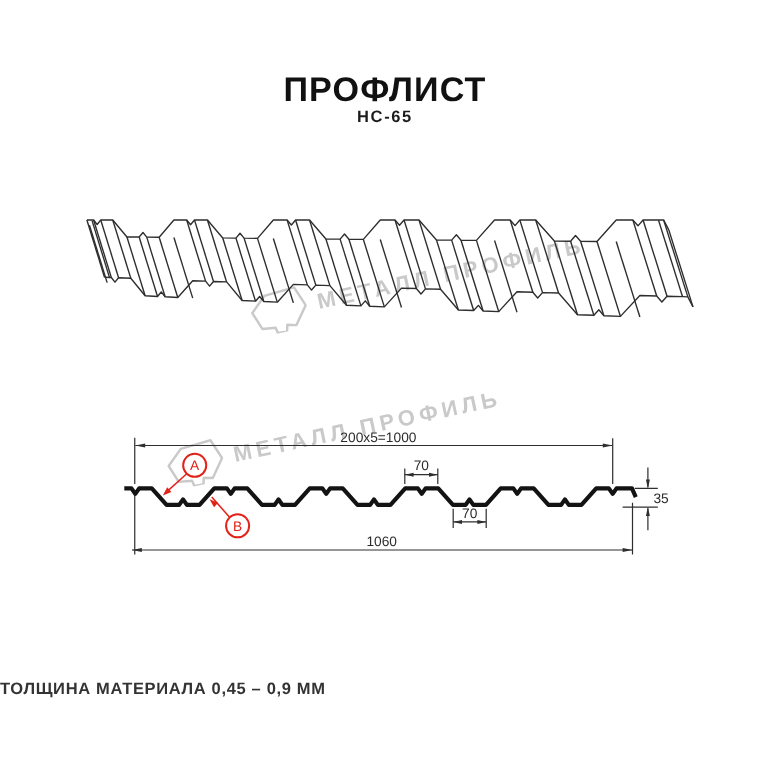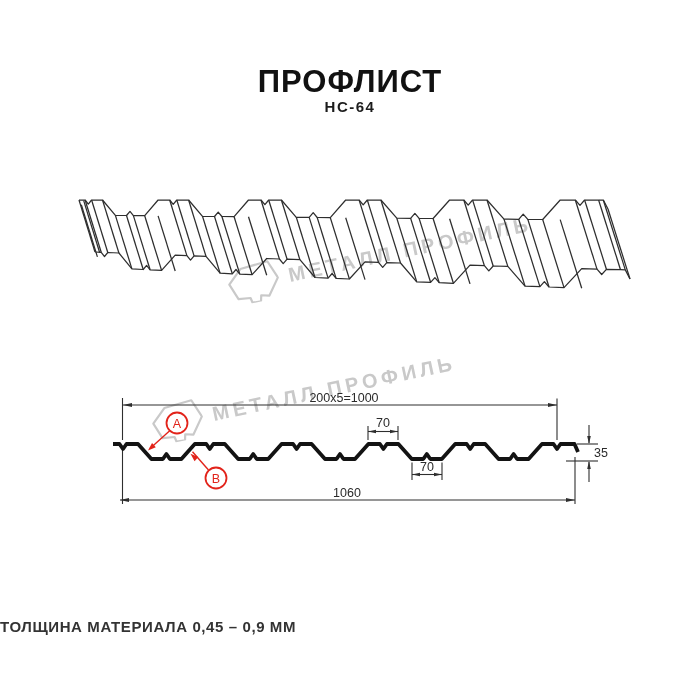--- a/index.html
+++ b/index.html
@@ -21,21 +21,21 @@
   svg{position:absolute;}
   #sheet3d-svg{left:55px;top:175px;}
   #section-svg{left:85px;top:385px;}
   svg text{font-family:"Liberation Sans",sans-serif;font-size:12.5px;fill:#2b2b2b;}
   svg text.red{fill:#e2231a;}
 </style>
 </head>
 <body>
 
 <div class="title">ПРОФЛИСТ</div>
-<div class="subtitle">НС-64</div>
+<div class="subtitle">НС-65</div>
 
 <div class="watermark" id="wm-3d">
   <svg width="52" height="40" viewBox="0 0 52 40" style="position:static">
     <path d="M 2,17 L 16,4 L 44,2 L 51,20 L 39,36 L 31,34 L 29.5,40 L 21,39.5 L 20,34.5 L 8,33 Z" fill="none" stroke="#c9c9c9" stroke-width="2.2" stroke-linejoin="round"></path>
   </svg>
   <span class="wm-text">МЕТАЛЛ ПРОФИЛЬ</span>
 </div>
 
 <div class="watermark" id="wm-section">
   <svg width="52" height="40" viewBox="0 0 52 40" style="position:static">

